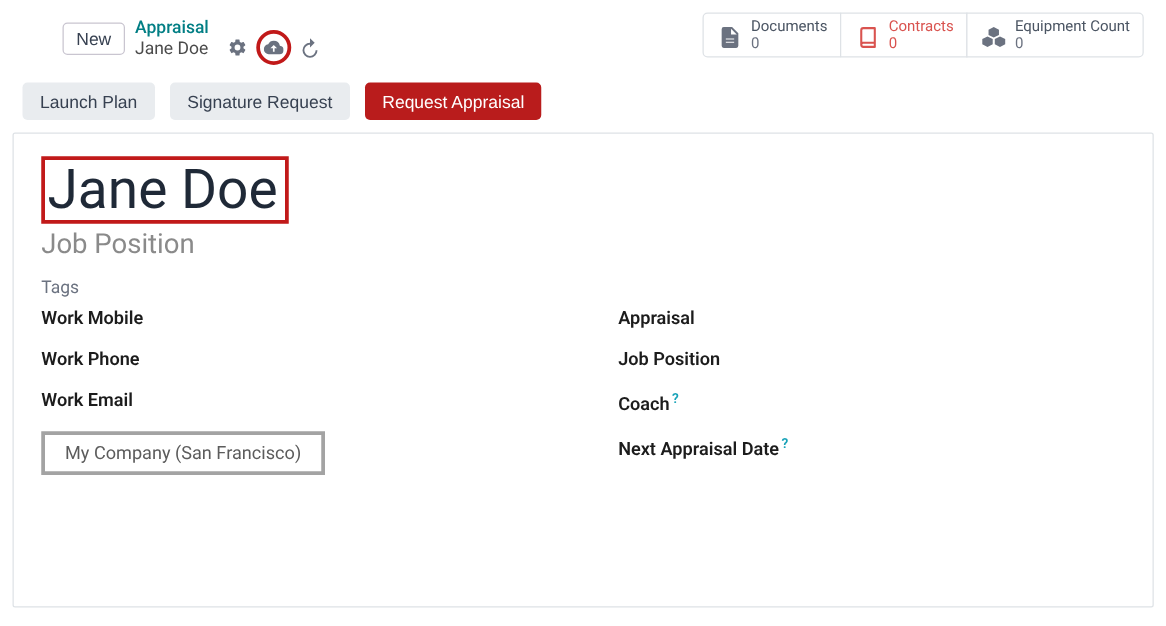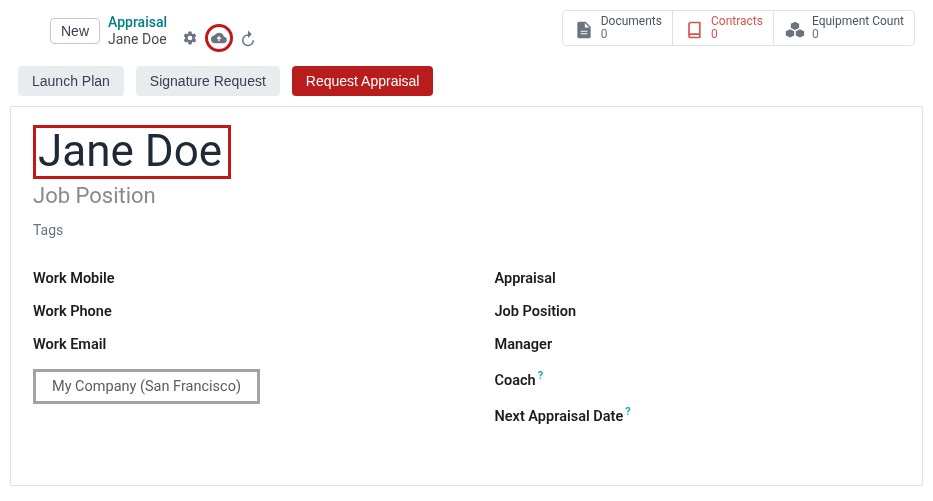--- a/index.html
+++ b/index.html
@@ -155,21 +155,21 @@
     .job-position-sub {
       font-size: 22px;
       color: #8a8a8a;
       font-weight: 400;
       margin-top: 2px;
       margin-bottom: 14px;
     }
     .tags-label {
       color: #6b7280;
       font-size: 14px;
-      margin-bottom: 24px;
+      margin-bottom: 0;
     }
     .form-cols {
       display: flex;
       gap: 56px;
     }
     .form-col {
       flex: 1;
       max-width: 50%;
     }
     .form-row {
@@ -294,23 +294,20 @@
     </div>
 
     <div class="form-col">
       <div class="form-row">
         <span class="form-label" style="width:auto">Appraisal</span>
       </div>
       <div class="form-row">
         <span class="form-label" style="width:auto">Job Position</span>
       </div>
       <div class="form-row">
-        <span class="form-label" style="width:auto">Manager</span>
-      </div>
-      <div class="form-row">
         <span class="form-label" style="width:auto">
           <span>Coach</span><span class="help-q">?</span>
         </span>
       </div>
       <div class="form-row">
         <span class="form-label" style="width:auto">
           <span>Next Appraisal Date</span><span class="help-q">?</span>
         </span>
       </div>
     </div>

